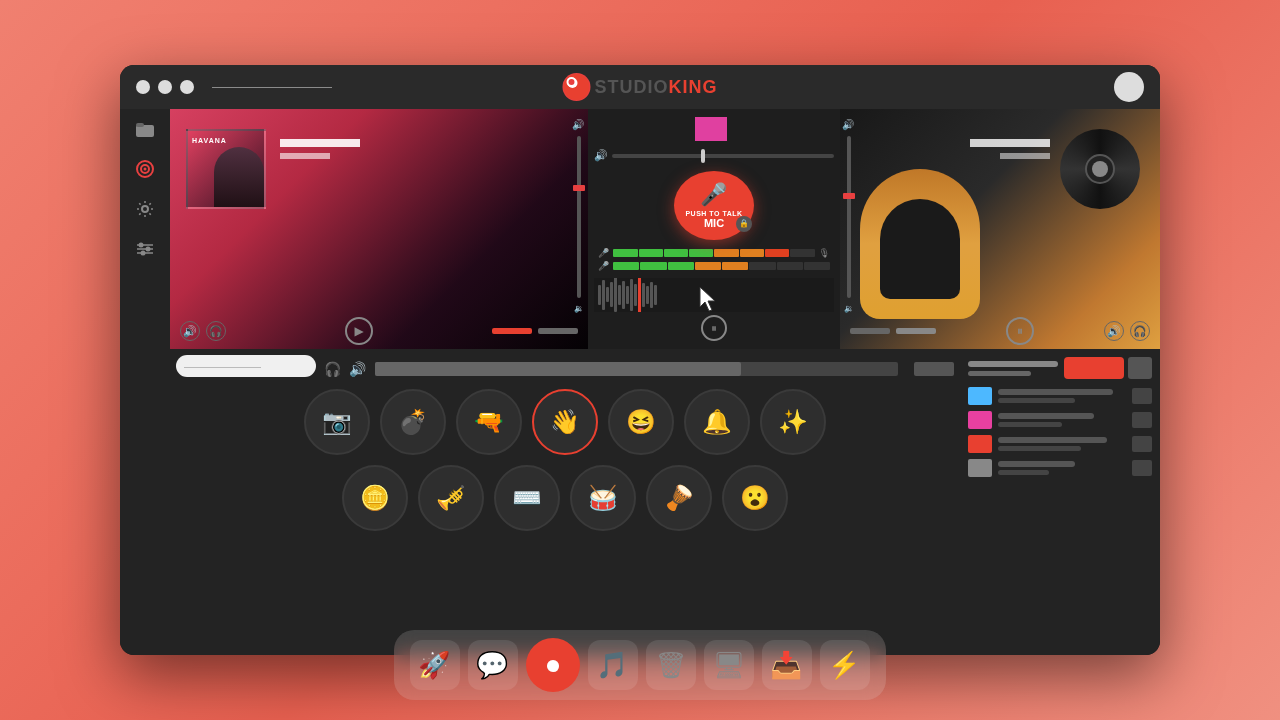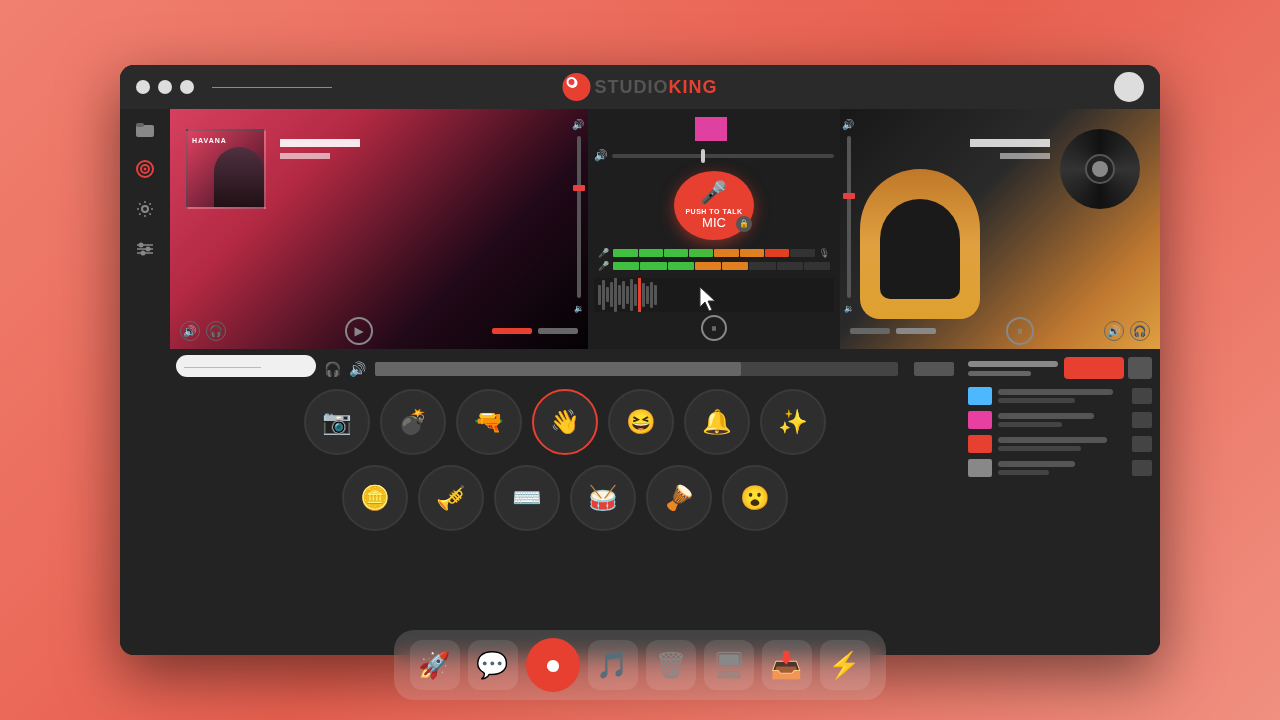--- a/index.html
+++ b/index.html
@@ -248,21 +248,21 @@
       background: #e84030;
       display: flex; flex-direction: column;
       align-items: center; justify-content: center;
       cursor: pointer;
       position: relative;
       margin: 4px 0;
       box-shadow: 0 4px 15px rgba(232,64,48,0.5);
     }
     .mic-icon { font-size: 22px; color: white; margin-bottom: 2px; }
     .push-label { font-size: 7px; color: white; font-weight: 700; letter-spacing: 0.5px; }
-    .mic-label { font-size: 13px; color: white; font-weight: 400; }
+    .mic-label { font-size: 11px; color: white; font-weight: 700; }
     .lock-badge {
       position: absolute;
       right: 2px; bottom: 8px;
       width: 16px; height: 16px;
       border-radius: 50%;
       background: #555;
       display: flex; align-items: center; justify-content: center;
       font-size: 8px; color: white;
     }
 

